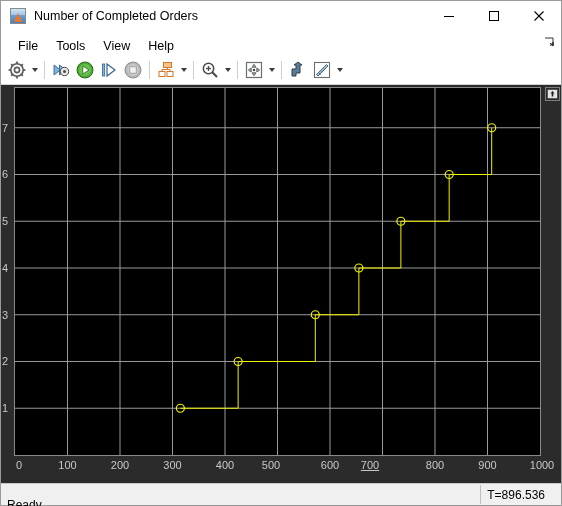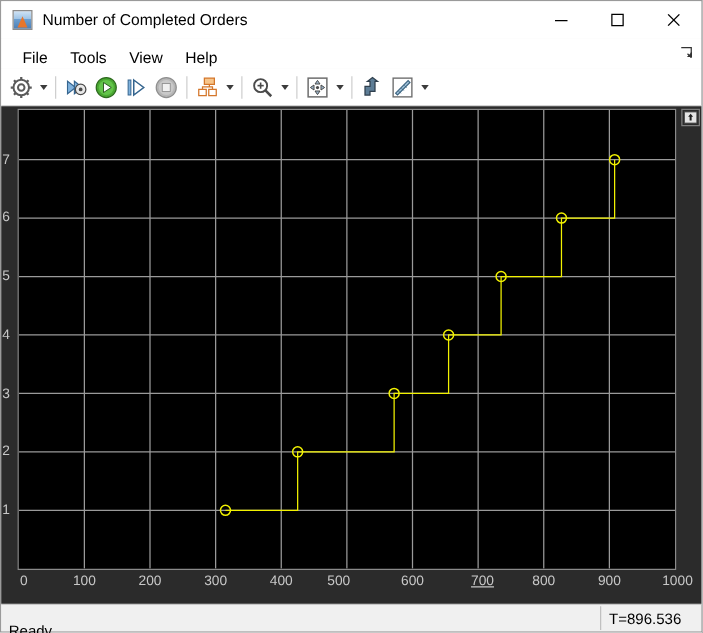--- a/index.html
+++ b/index.html
@@ -439,21 +439,21 @@
     </div>
 
     <div id="xtick-layer">
         <div class="xtick-label" style="left: 5px;">0</div>
         <div class="xtick-label" style="left: 53.5px;">100</div>
         <div class="xtick-label" style="left: 106px;">200</div>
         <div class="xtick-label" style="left: 158.5px;">300</div>
         <div class="xtick-label" style="left: 211px;">400</div>
         <div class="xtick-label" style="left: 257px;">500</div>
         <div class="xtick-label" style="left: 316px;">600</div>
-        <div class="xtick-label" style="left: 372px; text-decoration: underline;">700</div>
+        <div class="xtick-label" style="left: 356px; text-decoration: underline;">700</div>
         <div class="xtick-label" style="left: 421px;">800</div>
         <div class="xtick-label" style="left: 473.5px;">900</div>
         <div class="xtick-label" style="left: 528px;">1000</div>
       </div>
   </div>
 
   <div id="statusbar">
     <div id="status-ready">Ready</div>
     <div class="status-cell" id="status-time">T=896.536</div>
   </div>

